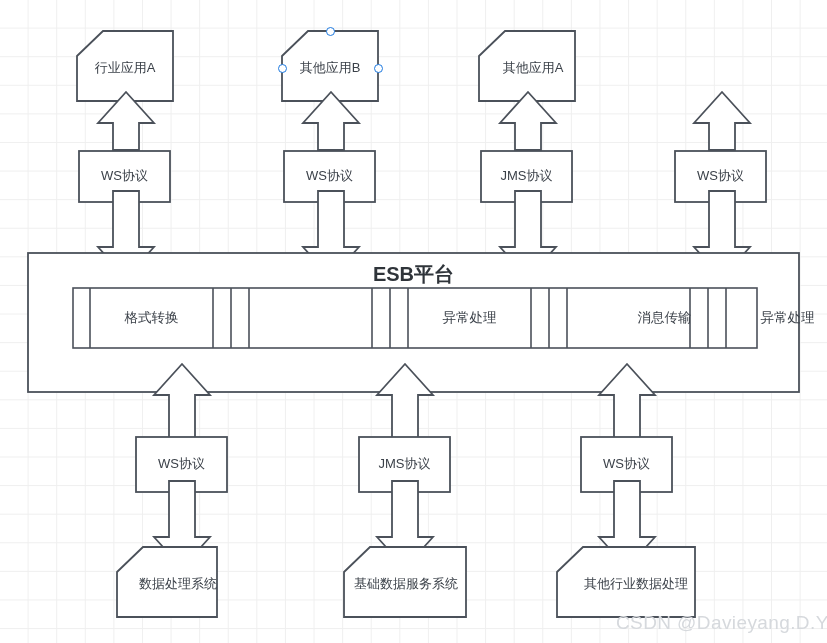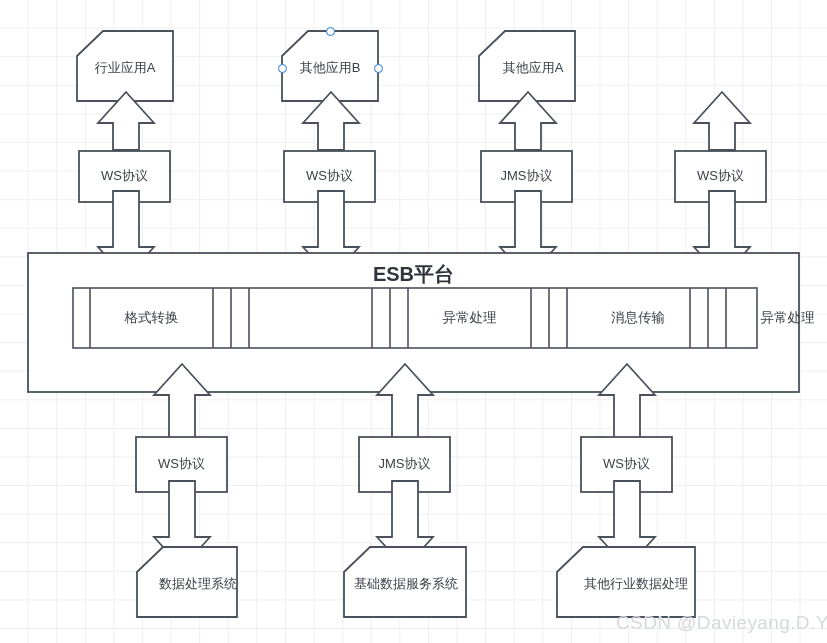--- a/index.html
+++ b/index.html
@@ -188,21 +188,21 @@
         <line x1="336" y1="1" x2="336" y2="61" stroke="#4b515a" stroke-width="1.6"></line>
         <line x1="459" y1="1" x2="459" y2="61" stroke="#4b515a" stroke-width="1.6"></line>
         <line x1="477" y1="1" x2="477" y2="61" stroke="#4b515a" stroke-width="1.6"></line>
         <line x1="495" y1="1" x2="495" y2="61" stroke="#4b515a" stroke-width="1.6"></line>
         <line x1="618" y1="1" x2="618" y2="61" stroke="#4b515a" stroke-width="1.6"></line>
         <line x1="636" y1="1" x2="636" y2="61" stroke="#4b515a" stroke-width="1.6"></line>
         <line x1="654" y1="1" x2="654" y2="61" stroke="#4b515a" stroke-width="1.6"></line>
       </svg>
       <div class="cell-lbl" style="left:18px;  width:123px;">格式转换</div>
       <div class="cell-lbl" style="left:336px; width:123px;">异常处理</div>
-      <div class="cell-lbl" style="left:495px; width:142px;">消息传输</div>
+      <div class="cell-lbl" style="left:495px; width:123px;padding-left:36px;">消息传输</div>
       <div class="cell-lbl" style="left:654px; width:123px;">异常处理</div>
     </div>
   </div>
 
   <div class="node" style="left:151px; top:362px; width:62px; height:90px;">
     <svg width="62" height="90" viewBox="0 0 62 90">
       <path d="M31 2 L59 33 L44 33 L44 89 L18 89 L18 33 L3 33 Z" fill="#ffffff" stroke="#4b515a" stroke-width="1.8" stroke-linejoin="miter"></path>
     </svg>
   </div>
   <div class="node" style="left:374px; top:362px; width:62px; height:90px;">
@@ -244,21 +244,21 @@
     <svg width="62" height="90" viewBox="0 0 62 90">
       <path d="M18 1 L18 57 L3 57 L31 88 L59 57 L44 57 L44 1 Z" fill="#ffffff" stroke="#4b515a" stroke-width="1.8" stroke-linejoin="miter"></path>
     </svg>
   </div>
   <div class="node" style="left:596px; top:480px; width:62px; height:90px;">
     <svg width="62" height="90" viewBox="0 0 62 90">
       <path d="M18 1 L18 57 L3 57 L31 88 L59 57 L44 57 L44 1 Z" fill="#ffffff" stroke="#4b515a" stroke-width="1.8" stroke-linejoin="miter"></path>
     </svg>
   </div>
 
-  <div class="node" style="left:136px; top:546px; width:124px; height:72px;">
+  <div class="node" style="left:116px; top:546px; width:124px; height:72px;">
     <svg width="102" height="72" viewBox="0 0 102 72">
       <path d="M1 26 L27 1 L101 1 L101 71 L1 71 Z" fill="#ffffff" stroke="#4b515a" stroke-width="1.8" stroke-linejoin="miter"></path>
     </svg>
     <div class="lbl" style="top:30px;">数据处理系统</div>
   </div>
   <div class="node" style="left:343px; top:546px; width:126px; height:72px;">
     <svg width="124" height="72" viewBox="0 0 124 72">
       <path d="M1 26 L27 1 L123 1 L123 71 L1 71 Z" fill="#ffffff" stroke="#4b515a" stroke-width="1.8" stroke-linejoin="miter"></path>
     </svg>
     <div class="lbl" style="top:30px;">基础数据服务系统</div>

